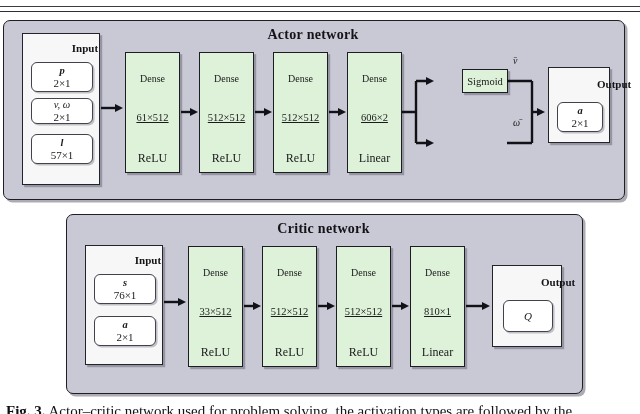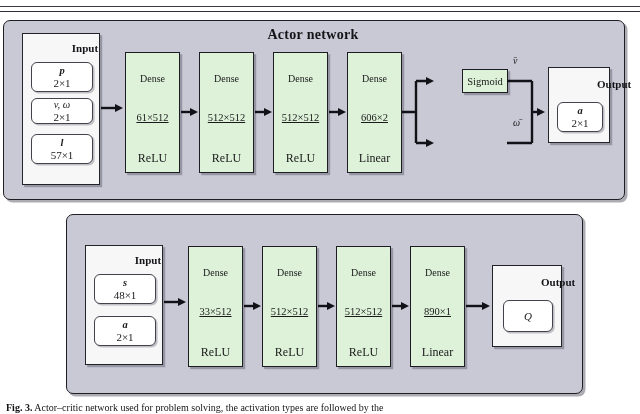--- a/index.html
+++ b/index.html
@@ -129,21 +129,21 @@
     font-size: 10px;
     font-style: italic;
   }
 
   
   .caption {
     position: absolute;
     left: 6px;
     top: 402px;
     width: 628px;
-    font-size: 10px;
+    font-size: 15px;
     line-height: 1.25;
     color: #15151a;
     overflow: hidden;
     height: 12px;
   }
   .caption b { color: #0f0f14; }
 </style>
 </head>
 <body>
 
@@ -243,27 +243,28 @@
     <div class="io-title" style="top:10px;">Output</div>
     <div class="pill" style="left:8px; top:34px; width:46px; height:30px;">
       <span class="sym">a</span>
       <span class="dim">2×1</span>
     </div>
   </div>
 </div>
 
 <div class="panel" style="left:66px; top:214px; width:517px; height:180px;">
 
+  <div class="panel-title" style="top:6px;">Critic network</div>
 
   <div class="io-box" style="left:18px; top:30px; width:78px; height:120px;">
     <div class="io-title" style="top:8px;">Input</div>
 
     <div class="pill" style="left:8px; top:28px; width:62px; height:30px;">
       <span class="sym">s</span>
-      <span class="dim">48×1</span>
+      <span class="dim">76×1</span>
     </div>
 
     <div class="pill" style="left:8px; top:70px; width:62px; height:30px;">
       <span class="sym">a</span>
       <span class="dim">2×1</span>
     </div>
   </div>
 
   <svg class="conn" style="left:97px; top:80px; width:24px; height:14px;" viewBox="0 0 24 14">
     <path d="M0,7 L16,7" stroke="#111118" stroke-width="2.4" fill="none"></path>
@@ -298,21 +299,21 @@
     <span class="act">ReLU</span>
   </div>
 
   <svg class="conn" style="left:325px; top:84px; width:18px; height:14px;" viewBox="0 0 18 14">
     <path d="M0,7 L11,7" stroke="#111118" stroke-width="2.4" fill="none"></path>
     <path d="M17,7 L9,3.1 L9,10.9 Z" fill="#111118"></path>
   </svg>
 
   <div class="layer" style="left:343px; top:31px; width:55px; height:121px;">
     <span class="lab">Dense</span>
-    <span class="shape">890×1</span>
+    <span class="shape">810×1</span>
     <span class="act">Linear</span>
   </div>
 
   <svg class="conn" style="left:399px; top:84px; width:26px; height:14px;" viewBox="0 0 26 14">
     <path d="M0,7 L18,7" stroke="#111118" stroke-width="2.4" fill="none"></path>
     <path d="M24,7 L16,3.1 L16,10.9 Z" fill="#111118"></path>
   </svg>
 
   <div class="io-box" style="left:425px; top:50px; width:70px; height:82px;">
     <div class="io-title" style="top:10px;">Output</div>

